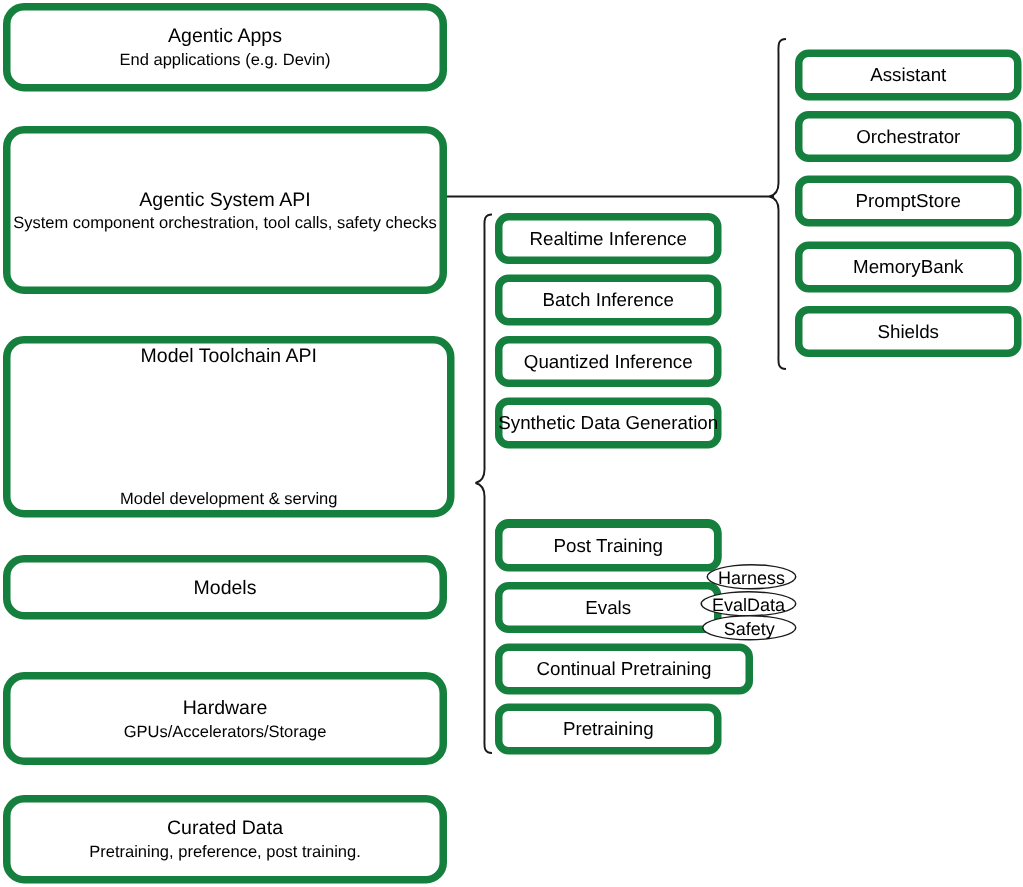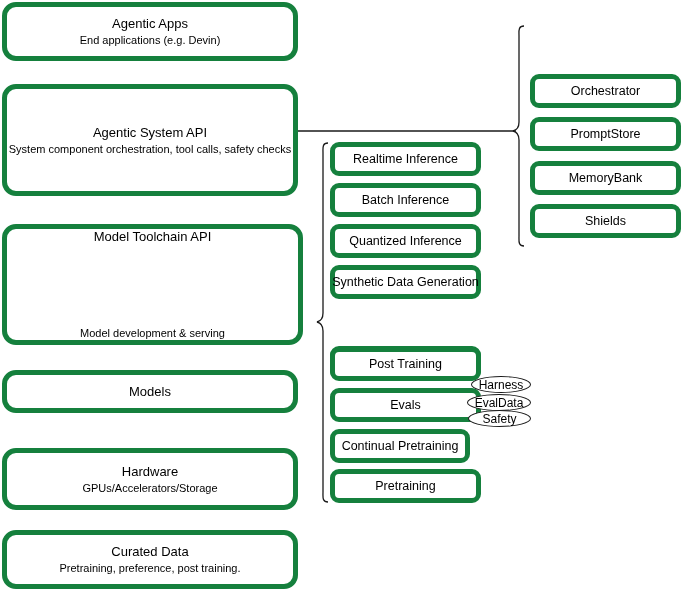--- a/index.html
+++ b/index.html
@@ -141,37 +141,40 @@
   </div>
   <div class="node list-node" style="left:330px; top:306px; width:151px; height:34px;margin-top:40px;">
     <span class="title">Reward Scoring</span>
   </div>
   <div class="node list-node" style="left:330px; top:347px; width:151px; height:34px;">
     <span class="title">Post Training</span>
   </div>
   <div class="node list-node" style="left:330px; top:388px; width:151px; height:34px;">
     <span class="title">Evals</span>
   </div>
-  <div class="node list-node" style="left:330px; top:429px; width:140px; height:34px;">
+  <div class="node list-node" style="left:330px; top:429px; width:172px; height:34px;">
     <span class="title">Continual Pretraining</span>
   </div>
   <div class="node list-node" style="left:330px; top:469px; width:151px; height:34px;">
     <span class="title">Pretraining</span>
   </div>
 
   <div class="badge" style="left:471px; top:376px; width:60px; height:17px;">
     <span>Harness</span>
   </div>
   <div class="badge" style="left:467px; top:394px; width:64px; height:17px;">
     <span>EvalData</span>
   </div>
   <div class="badge" style="left:468px; top:410px; width:63px; height:17px;">
     <span>Safety</span>
   </div>
 
+  <div class="node list-node" style="left:530px; top:33px; width:151px; height:34px;">
+    <span class="title">Assistant</span>
+  </div>
   <div class="node list-node" style="left:530px; top:74px; width:151px; height:34px;">
     <span class="title">Orchestrator</span>
   </div>
   <div class="node list-node" style="left:530px; top:117px; width:151px; height:34px;">
     <span class="title">PromptStore</span>
   </div>
   <div class="node list-node" style="left:530px; top:161px; width:151px; height:34px;">
     <span class="title">MemoryBank</span>
   </div>
   <div class="node list-node" style="left:530px; top:204px; width:151px; height:34px;">

